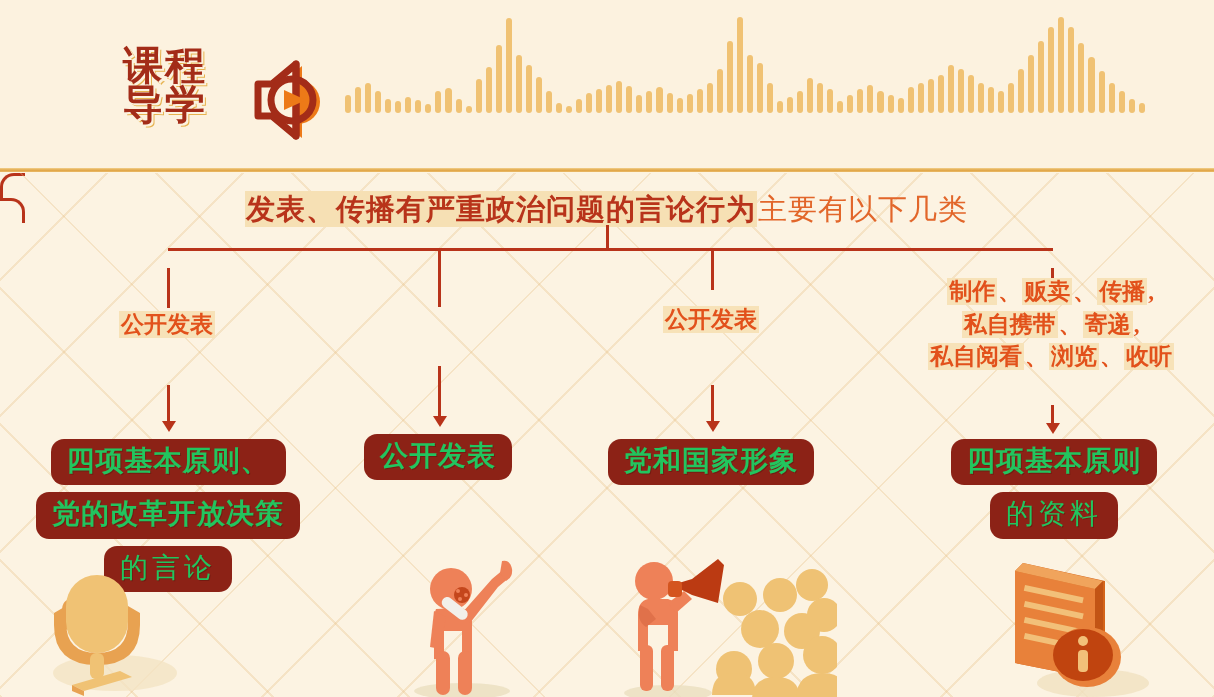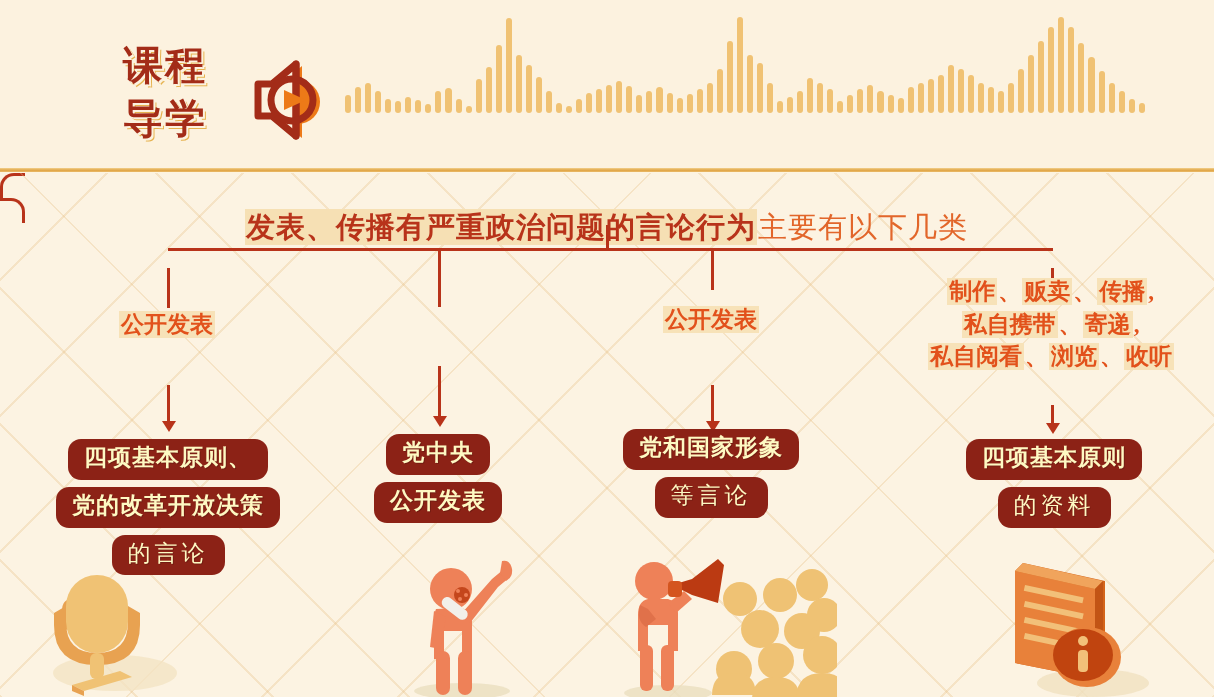--- a/index.html
+++ b/index.html
@@ -25,21 +25,21 @@
     background:#FCF2DF;
     overflow:hidden;
   }
   #header-divider{
     position:absolute;left:0;top:168px;width:1214px;height:5px;
     background:linear-gradient(to bottom,#F2D08C 0%,#E0A545 45%,#EFC67F 100%);
   }
   #brand-title{
     position:absolute;left:110px;top:46px;
     width:110px;height:92px;
-    display:flex;flex-direction:column;justify-content:space-between;align-items:center;
+    display:flex;flex-direction:column;justify-content:flex-start;align-items:center;
     line-height:0.98;
   }
   #brand-title .bt-line{
     font-family:"Liberation Serif","DejaVu Serif",serif;
     font-weight:bold;
     font-size:40px;
     letter-spacing:2px;
     color:#A32C18;
     text-shadow:2px 2px 0 #FCF2DF, 3px 3px 0 #E6B24E;
     white-space:nowrap;
@@ -65,21 +65,21 @@
   #lattice{
     position:absolute;inset:0;
     background-image:
       repeating-linear-gradient(45deg,  rgba(230,190,130,0.30) 0 2px, rgba(0,0,0,0) 2px 96px),
       repeating-linear-gradient(-45deg, rgba(230,190,130,0.30) 0 2px, rgba(0,0,0,0) 2px 96px);
     pointer-events:none;
   }
 
   
   #headline{
-    position:absolute;left:0;top:35px;width:1214px;
+    position:absolute;left:0;top:17px;width:1214px;
     text-align:center;
     font-size:29px;font-weight:bold;
     white-space:nowrap;
     letter-spacing:1px;
   }
   #headline .hl{
     background:#F6E0B4;color:#B8331A;padding:2px 1px;
   }
   #headline .pl{
     color:#E2662A;font-weight:normal;padding:2px 1px;
@@ -118,23 +118,23 @@
     position:absolute;text-align:center;
     font-size:23px;font-weight:bold;line-height:1.42;
     color:#E2511B;white-space:nowrap;
   }
   .branch-label .hl{background:#F7E2B8;padding:1px 2px;}
   .branch-label .nh{background:transparent;padding:1px 1px;}
 
   
   .pill-group{position:absolute;display:flex;flex-direction:column;align-items:center;gap:7px;}
   .pill{
-    background:#8C2216;color:#fef9c3;
+    background:#8C2216;color:#22c55e;
     border-radius:13px;
-    font-size:23px;font-weight:bold;letter-spacing:1px;
+    font-size:28px;font-weight:bold;letter-spacing:1px;
     padding:6px 16px 9px 16px;
     white-space:nowrap;
     line-height:1.12;
     text-shadow:1px 1px 0 rgba(0,0,0,0.18);
   }
   .pill.light{font-weight:normal;letter-spacing:4px;}
 
   
   .illu{position:absolute;}
 </style>
@@ -280,30 +280,28 @@
     <div class="branch-label" style="left:47px;top:136px;width:240px;">
         <div><span class="hl">公开发表</span></div>
       </div>
     <div class="pill-group" style="left:18px;top:266px;width:300px;">
         <div class="pill">四项基本原则、</div>
         <div class="pill">党的改革开放决策</div>
         <div class="pill light">的言论</div>
       </div>
 
     <div class="pill-group" style="left:348px;top:261px;width:180px;">
-        <div class="pill">党中央</div>
         <div class="pill">公开发表</div>
       </div>
 
     <div class="branch-label" style="left:601px;top:131px;width:220px;">
         <div><span class="hl">公开发表</span></div>
       </div>
-    <div class="pill-group" style="left:591px;top:256px;width:240px;">
+    <div class="pill-group" style="left:591px;top:266px;width:240px;">
         <div class="pill">党和国家形象</div>
-        <div class="pill light">等言论</div>
       </div>
 
     <div class="branch-label" style="left:886px;top:103px;width:330px;">
         <div><span class="hl">制作</span><span class="nh">、</span><span class="hl">贩卖</span><span class="nh">、</span><span class="hl">传播</span><span class="nh">,</span></div>
         <div><span class="hl">私自携带</span><span class="nh">、</span><span class="hl">寄递</span><span class="nh">,</span></div>
         <div><span class="hl">私自阅看</span><span class="nh">、</span><span class="hl">浏览</span><span class="nh">、</span><span class="hl">收听</span></div>
       </div>
     <div class="pill-group" style="left:906px;top:266px;width:296px;">
         <div class="pill">四项基本原则</div>
         <div class="pill light">的资料</div>

